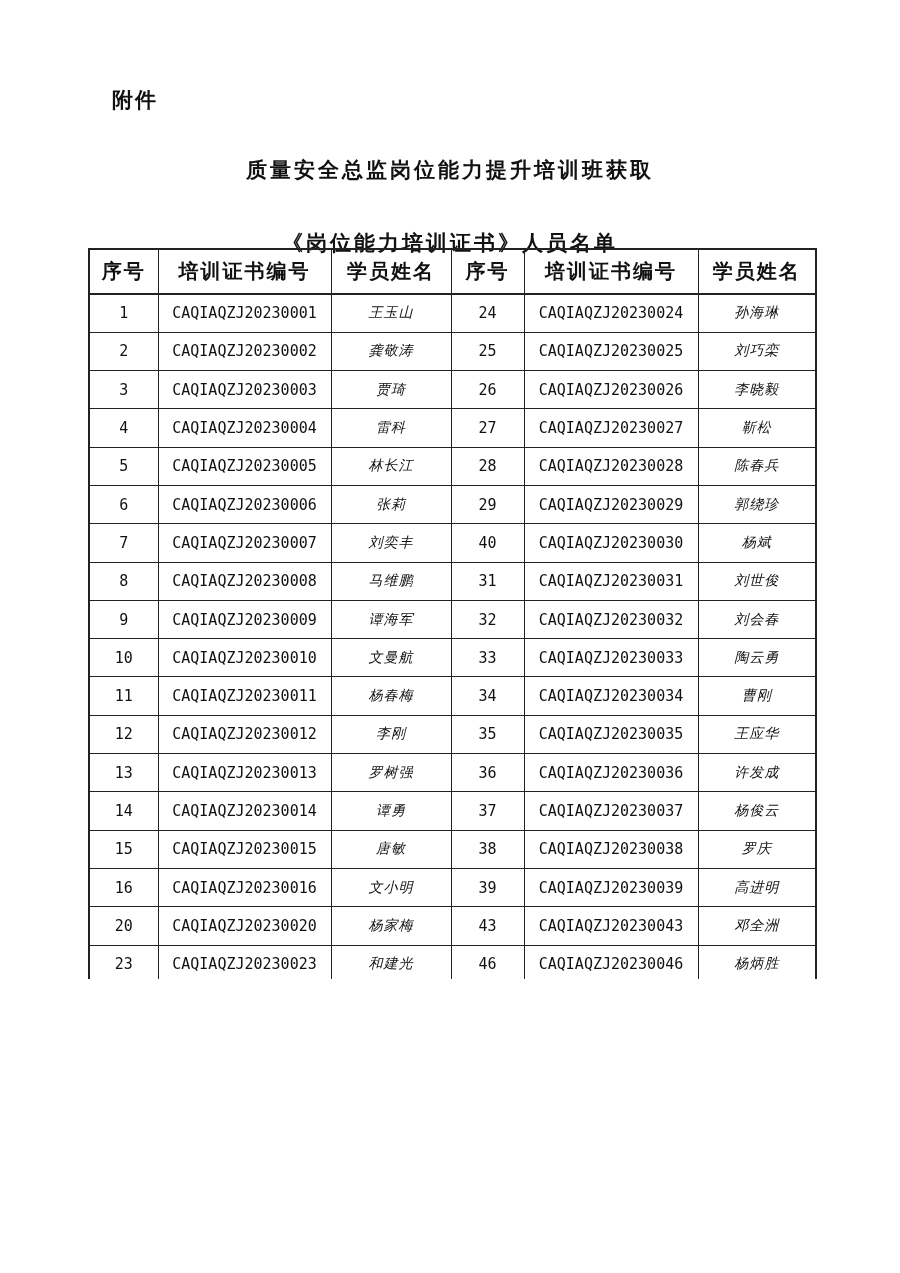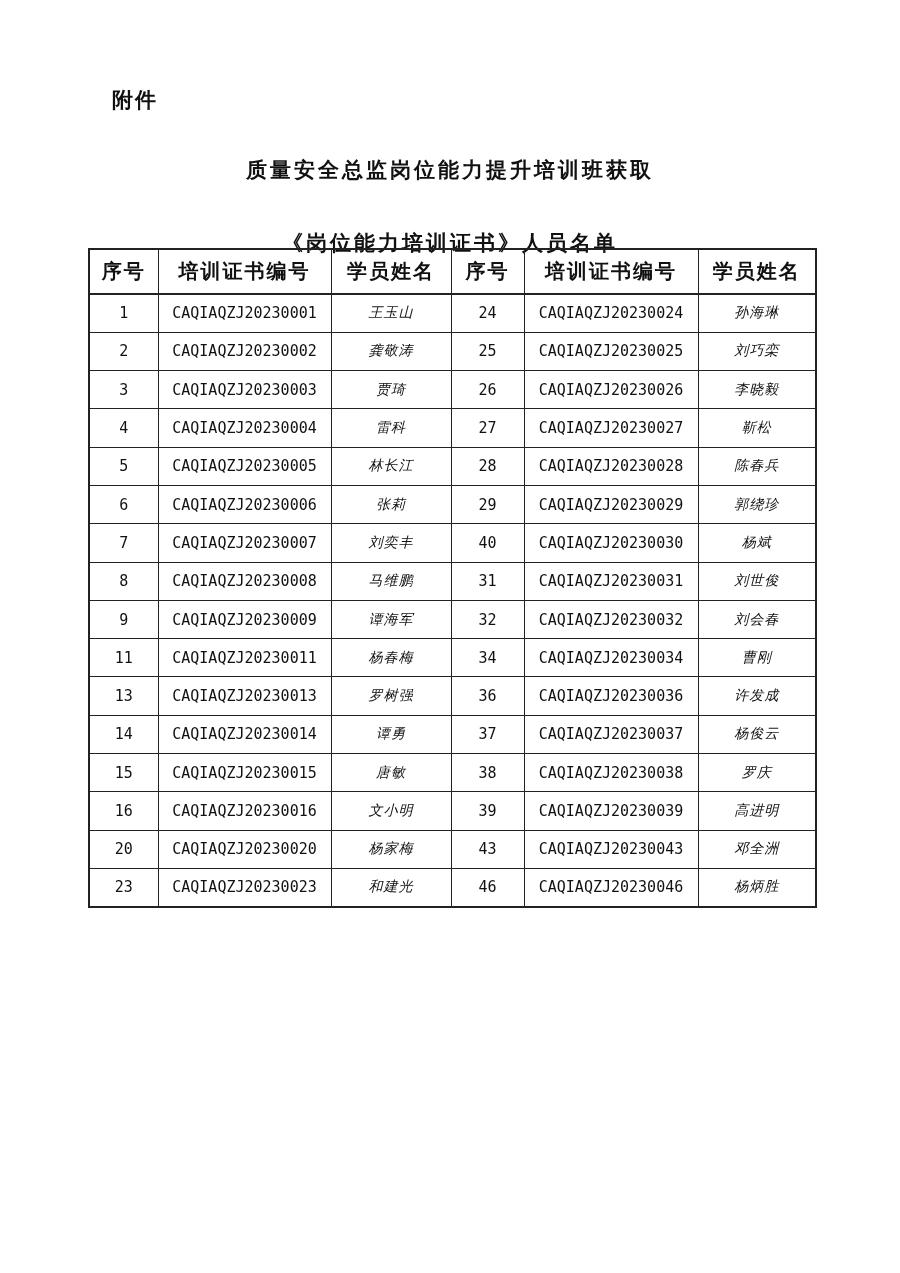--- a/index.html
+++ b/index.html
@@ -183,28 +183,44 @@
         </tr>
         <tr>
           <td class="num">9</td>
           <td class="cert">CAQIAQZJ20230009</td>
           <td class="name">谭海军</td>
           <td class="num">32</td>
           <td class="cert">CAQIAQZJ20230032</td>
           <td class="name">刘会春</td>
         </tr>
         <tr>
+          <td class="num">10</td>
+          <td class="cert">CAQIAQZJ20230010</td>
+          <td class="name">文曼航</td>
+          <td class="num">33</td>
+          <td class="cert">CAQIAQZJ20230033</td>
+          <td class="name">陶云勇</td>
+        </tr>
+        <tr>
           <td class="num">11</td>
           <td class="cert">CAQIAQZJ20230011</td>
           <td class="name">杨春梅</td>
           <td class="num">34</td>
           <td class="cert">CAQIAQZJ20230034</td>
           <td class="name">曹刚</td>
         </tr>
         <tr>
+          <td class="num">12</td>
+          <td class="cert">CAQIAQZJ20230012</td>
+          <td class="name">李刚</td>
+          <td class="num">35</td>
+          <td class="cert">CAQIAQZJ20230035</td>
+          <td class="name">王应华</td>
+        </tr>
+        <tr>
           <td class="num">13</td>
           <td class="cert">CAQIAQZJ20230013</td>
           <td class="name">罗树强</td>
           <td class="num">36</td>
           <td class="cert">CAQIAQZJ20230036</td>
           <td class="name">许发成</td>
         </tr>
         <tr>
           <td class="num">14</td>
           <td class="cert">CAQIAQZJ20230014</td>

